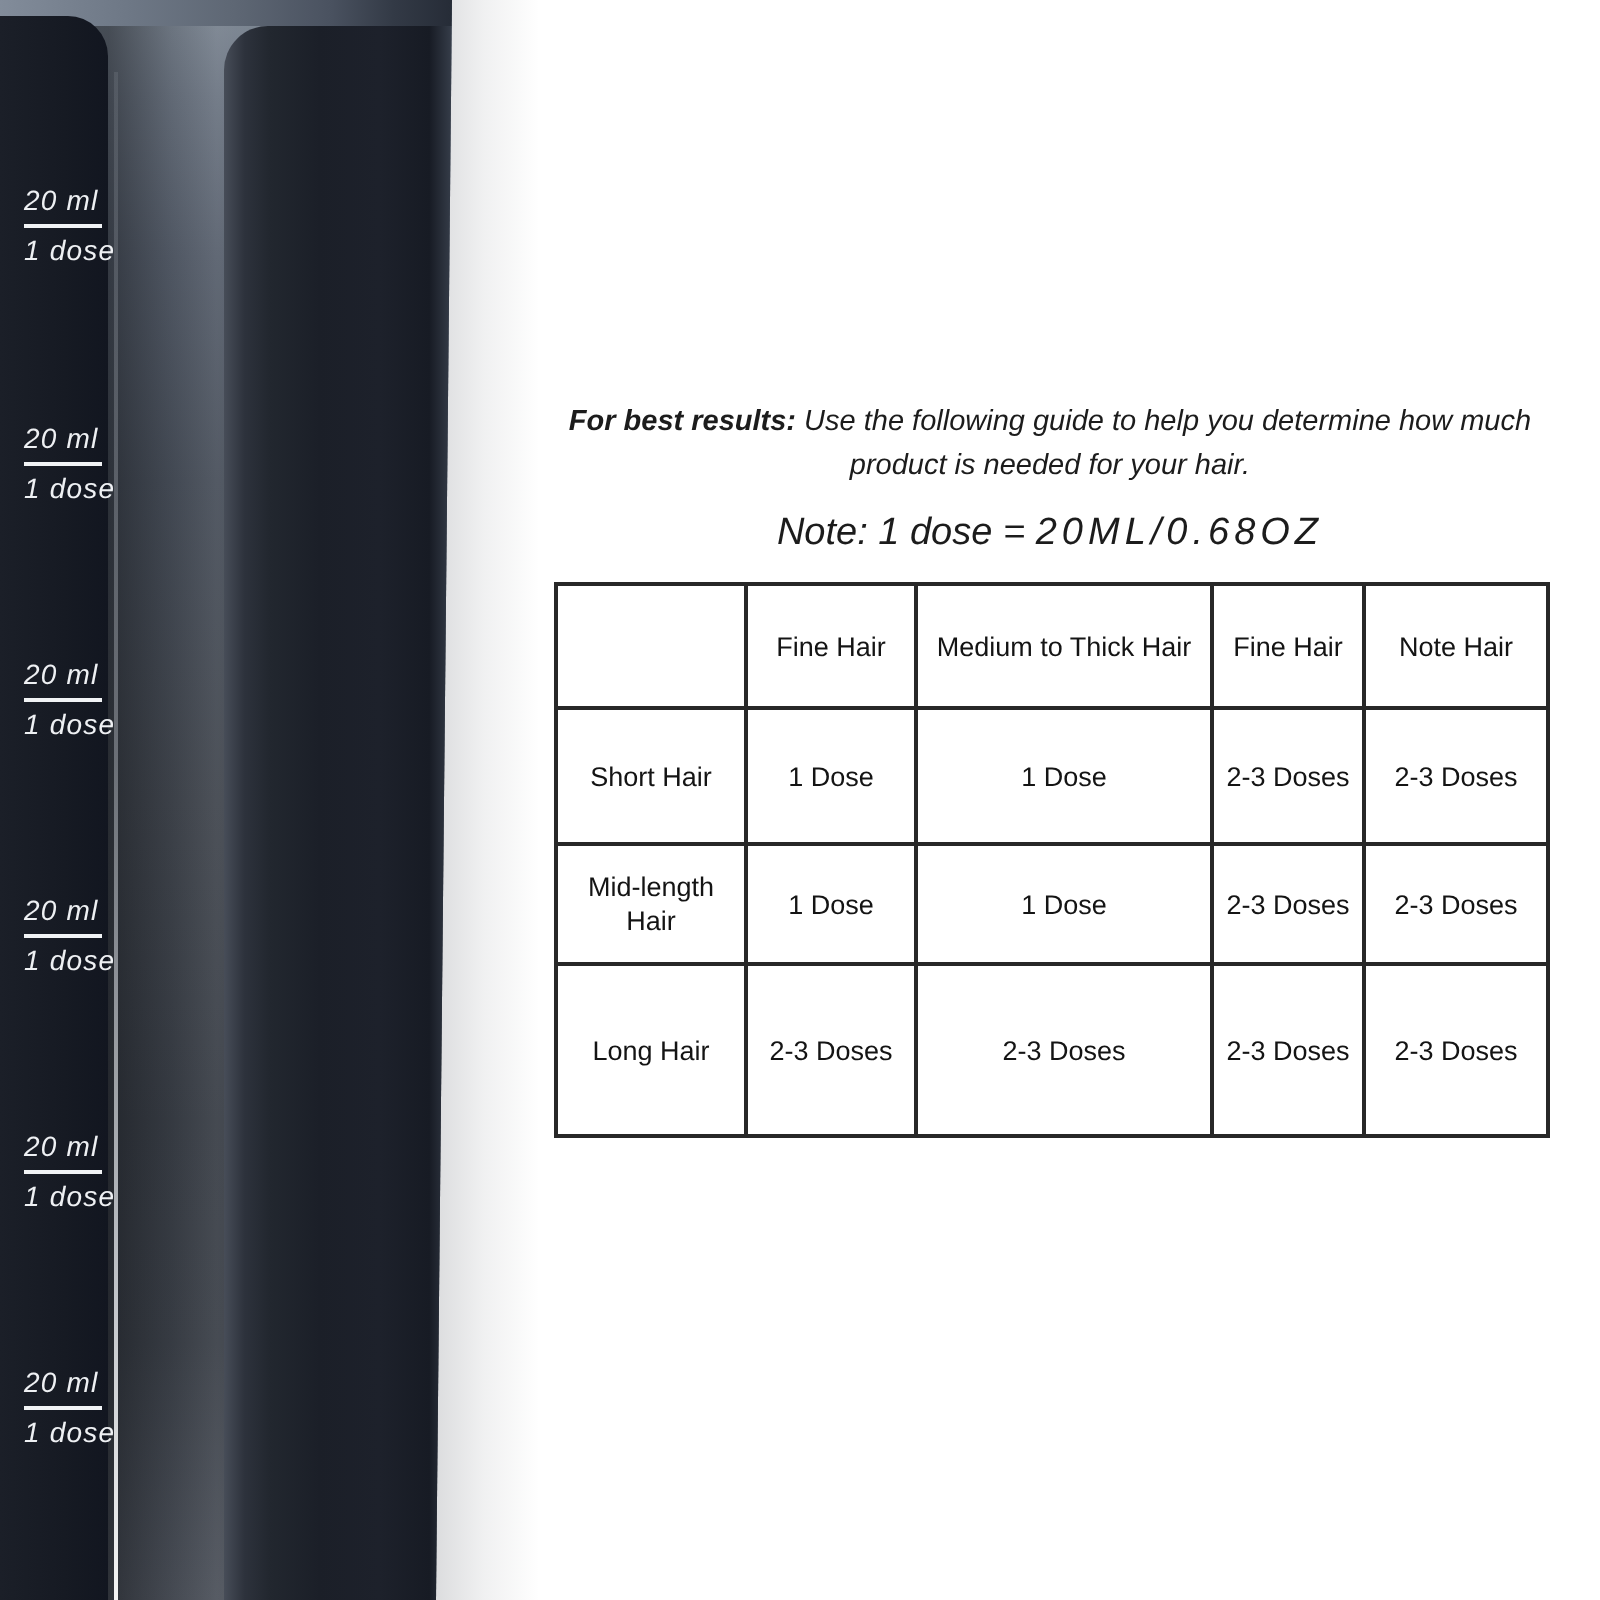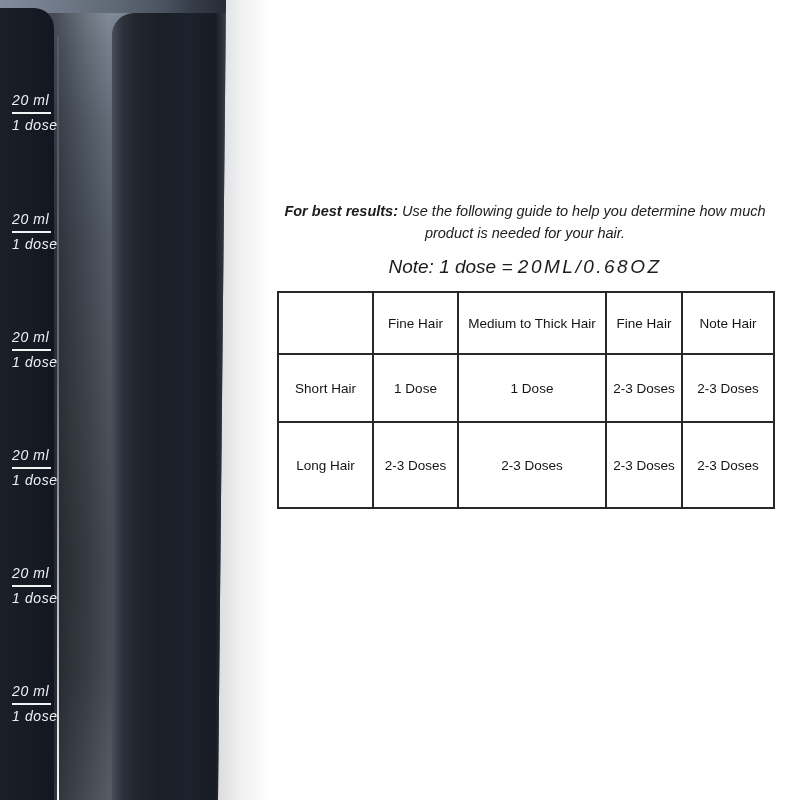--- a/index.html
+++ b/index.html
@@ -154,20 +154,27 @@
         <td>Fine Hair</td>
         <td>Note Hair</td>
       </tr>
       <tr class="r-short">
         <td class="row-label">Short Hair</td>
         <td>1 Dose</td>
         <td>1 Dose</td>
         <td>2-3 Doses</td>
         <td>2-3 Doses</td>
       </tr>
+      <tr class="r-mid">
+        <td class="row-label">Mid-length Hair</td>
+        <td>1 Dose</td>
+        <td>1 Dose</td>
+        <td>2-3 Doses</td>
+        <td>2-3 Doses</td>
+      </tr>
       <tr class="r-long">
         <td class="row-label">Long Hair</td>
         <td>2-3 Doses</td>
         <td>2-3 Doses</td>
         <td>2-3 Doses</td>
         <td>2-3 Doses</td>
       </tr>
     </tbody>
   </table>
 </div>

